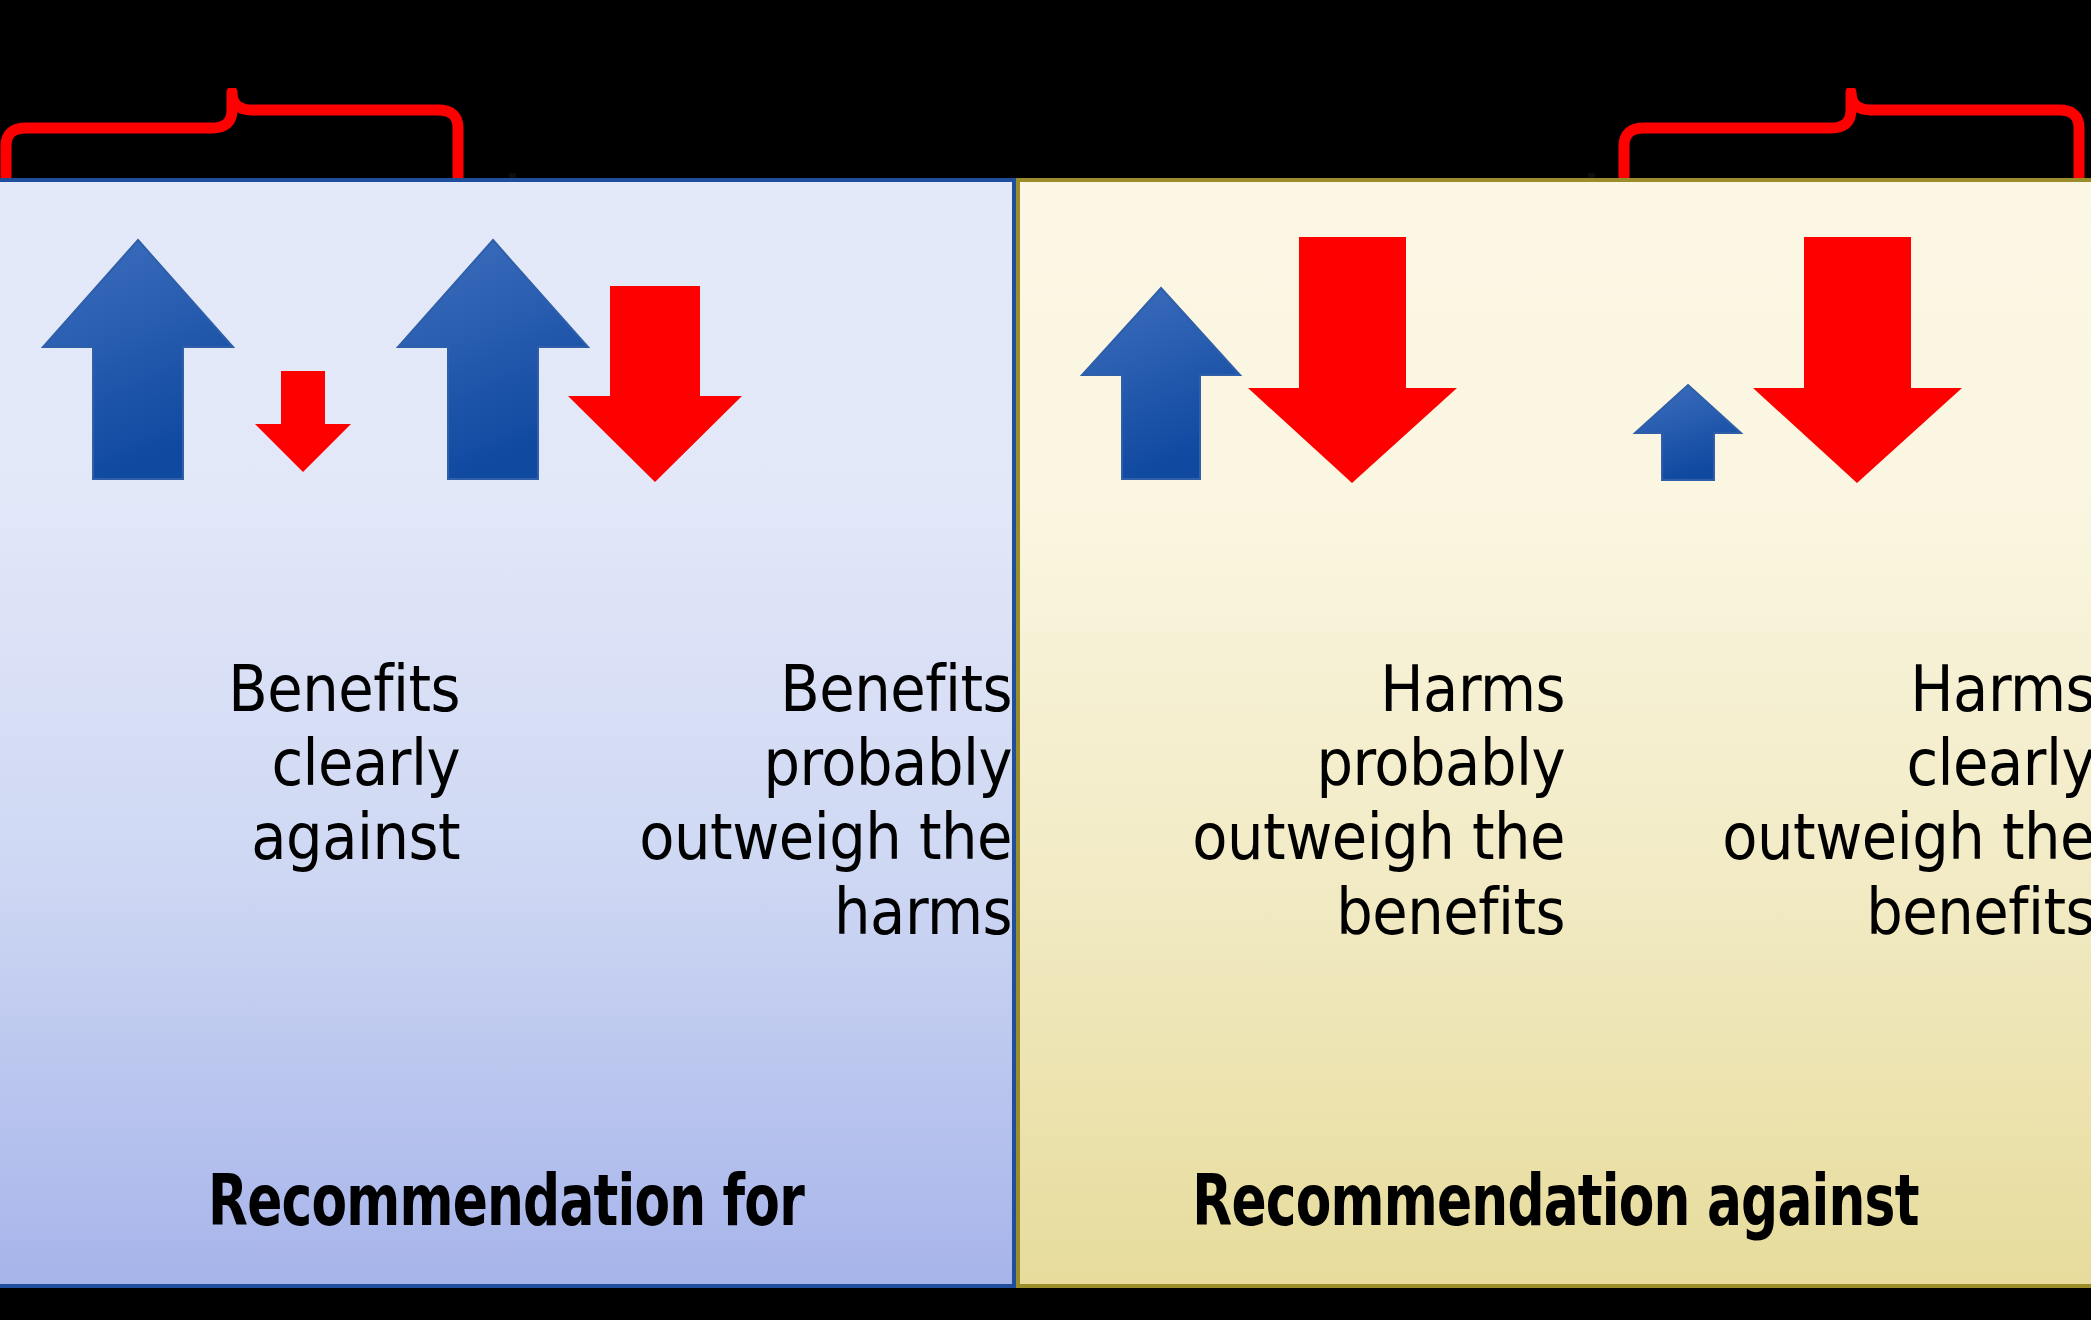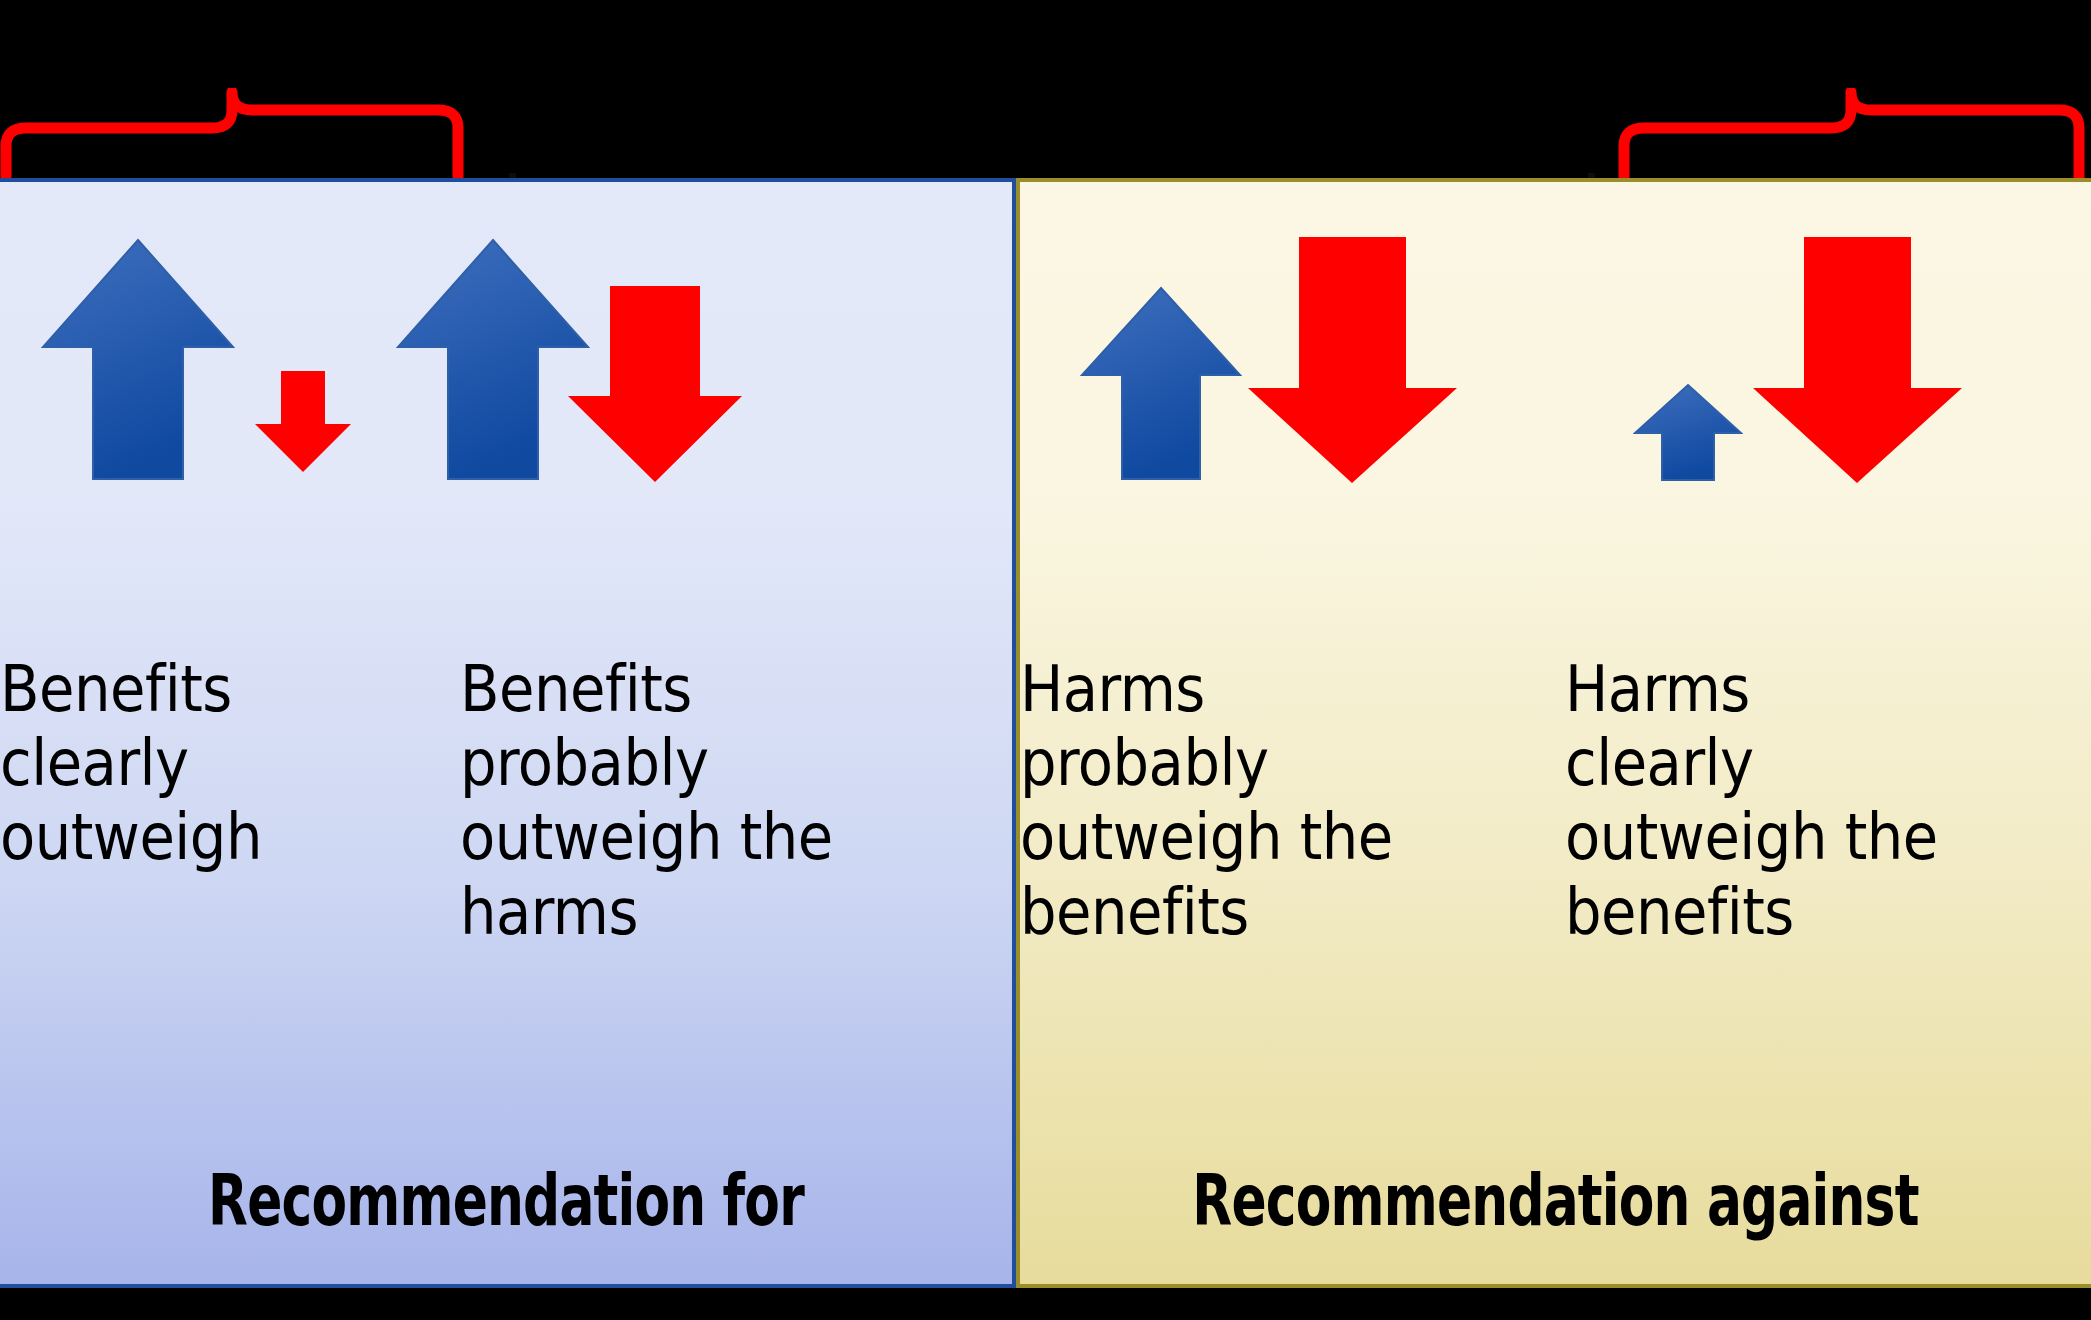--- a/index.html
+++ b/index.html
@@ -24,21 +24,21 @@
     background:linear-gradient(180deg,#fbf7e4 0%,#faf6e1 28%,#f2ebc6 62%,#e7dc9c 100%);
     border:4px solid #9a8d2a;
     border-right:none;
   }
 
   
   .col{ position:absolute; top:0; height:100%; }
   .col-arrows{ position:absolute; left:0; right:0; top:55px; height:400px; }
   .col-text{
     position:absolute; left:0; right:0; top:470px;
-    text-align:left; color:#000;
+    text-align:right; color:#000;
     font-size:64px; line-height:1.16;
     font-family:"DejaVu Sans", sans-serif;
     font-stretch:condensed;
     letter-spacing:-0.5px;
   }
   .col-text span{ display:block; }
 
   
   .panel-label{
     position:absolute; left:0; right:0; bottom:42px;
@@ -100,21 +100,21 @@
 
         <div class="arrow" style="left:253px; top:132px; width:100px; height:105px;">
           <svg viewBox="0 0 100 105" preserveAspectRatio="none">
             <path d="M50,103 L2,55 L28,55 L28,2 L72,2 L72,55 L98,55 Z" fill="#fe0000"></path>
           </svg>
         </div>
       </div>
       <div class="col-text">
         <span>Benefits</span>
         <span>clearly</span>
-        <span>outweigh</span>
+        <span>against</span>
       </div>
     </div>
 
     <div class="col" style="left:460px; width:552px;">
       <div class="col-arrows">
 
         <div class="arrow" style="left:-65px; top:0px; width:196px; height:245px;">
           <svg viewBox="0 0 196 245" preserveAspectRatio="none">
             <defs>
               <linearGradient id="bg2" x1="0" y1="0" x2="0.35" y2="1">

